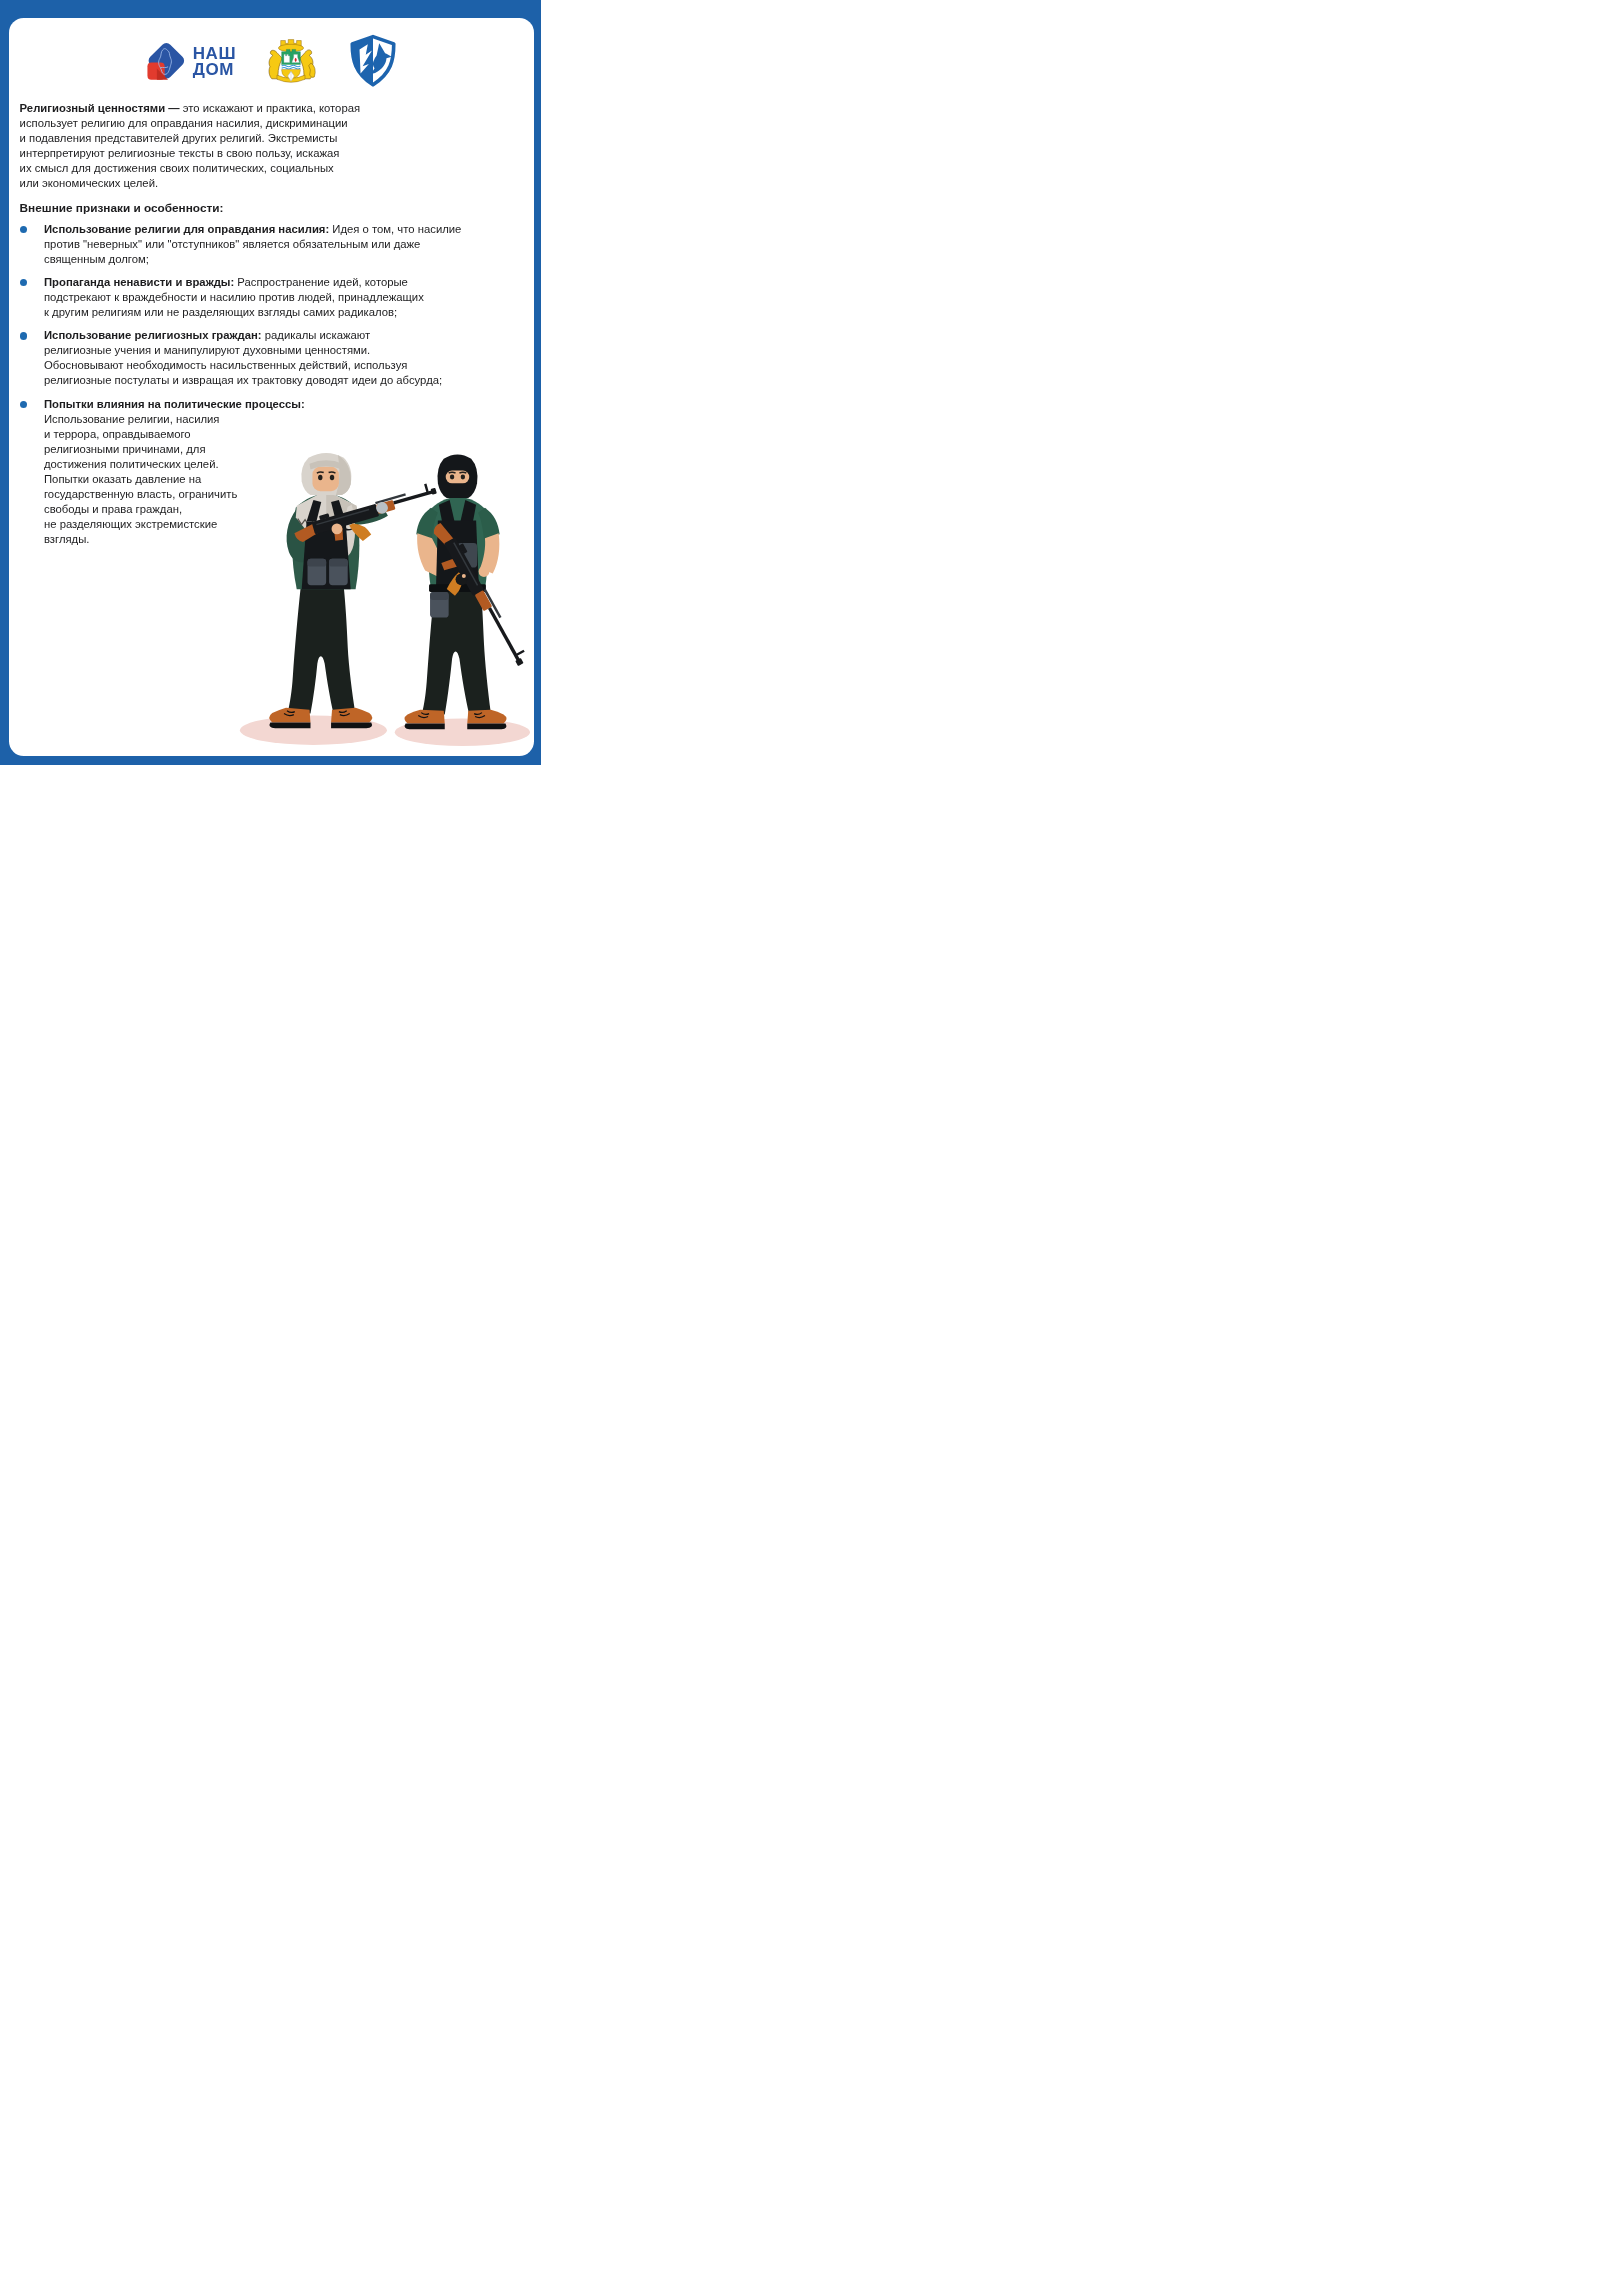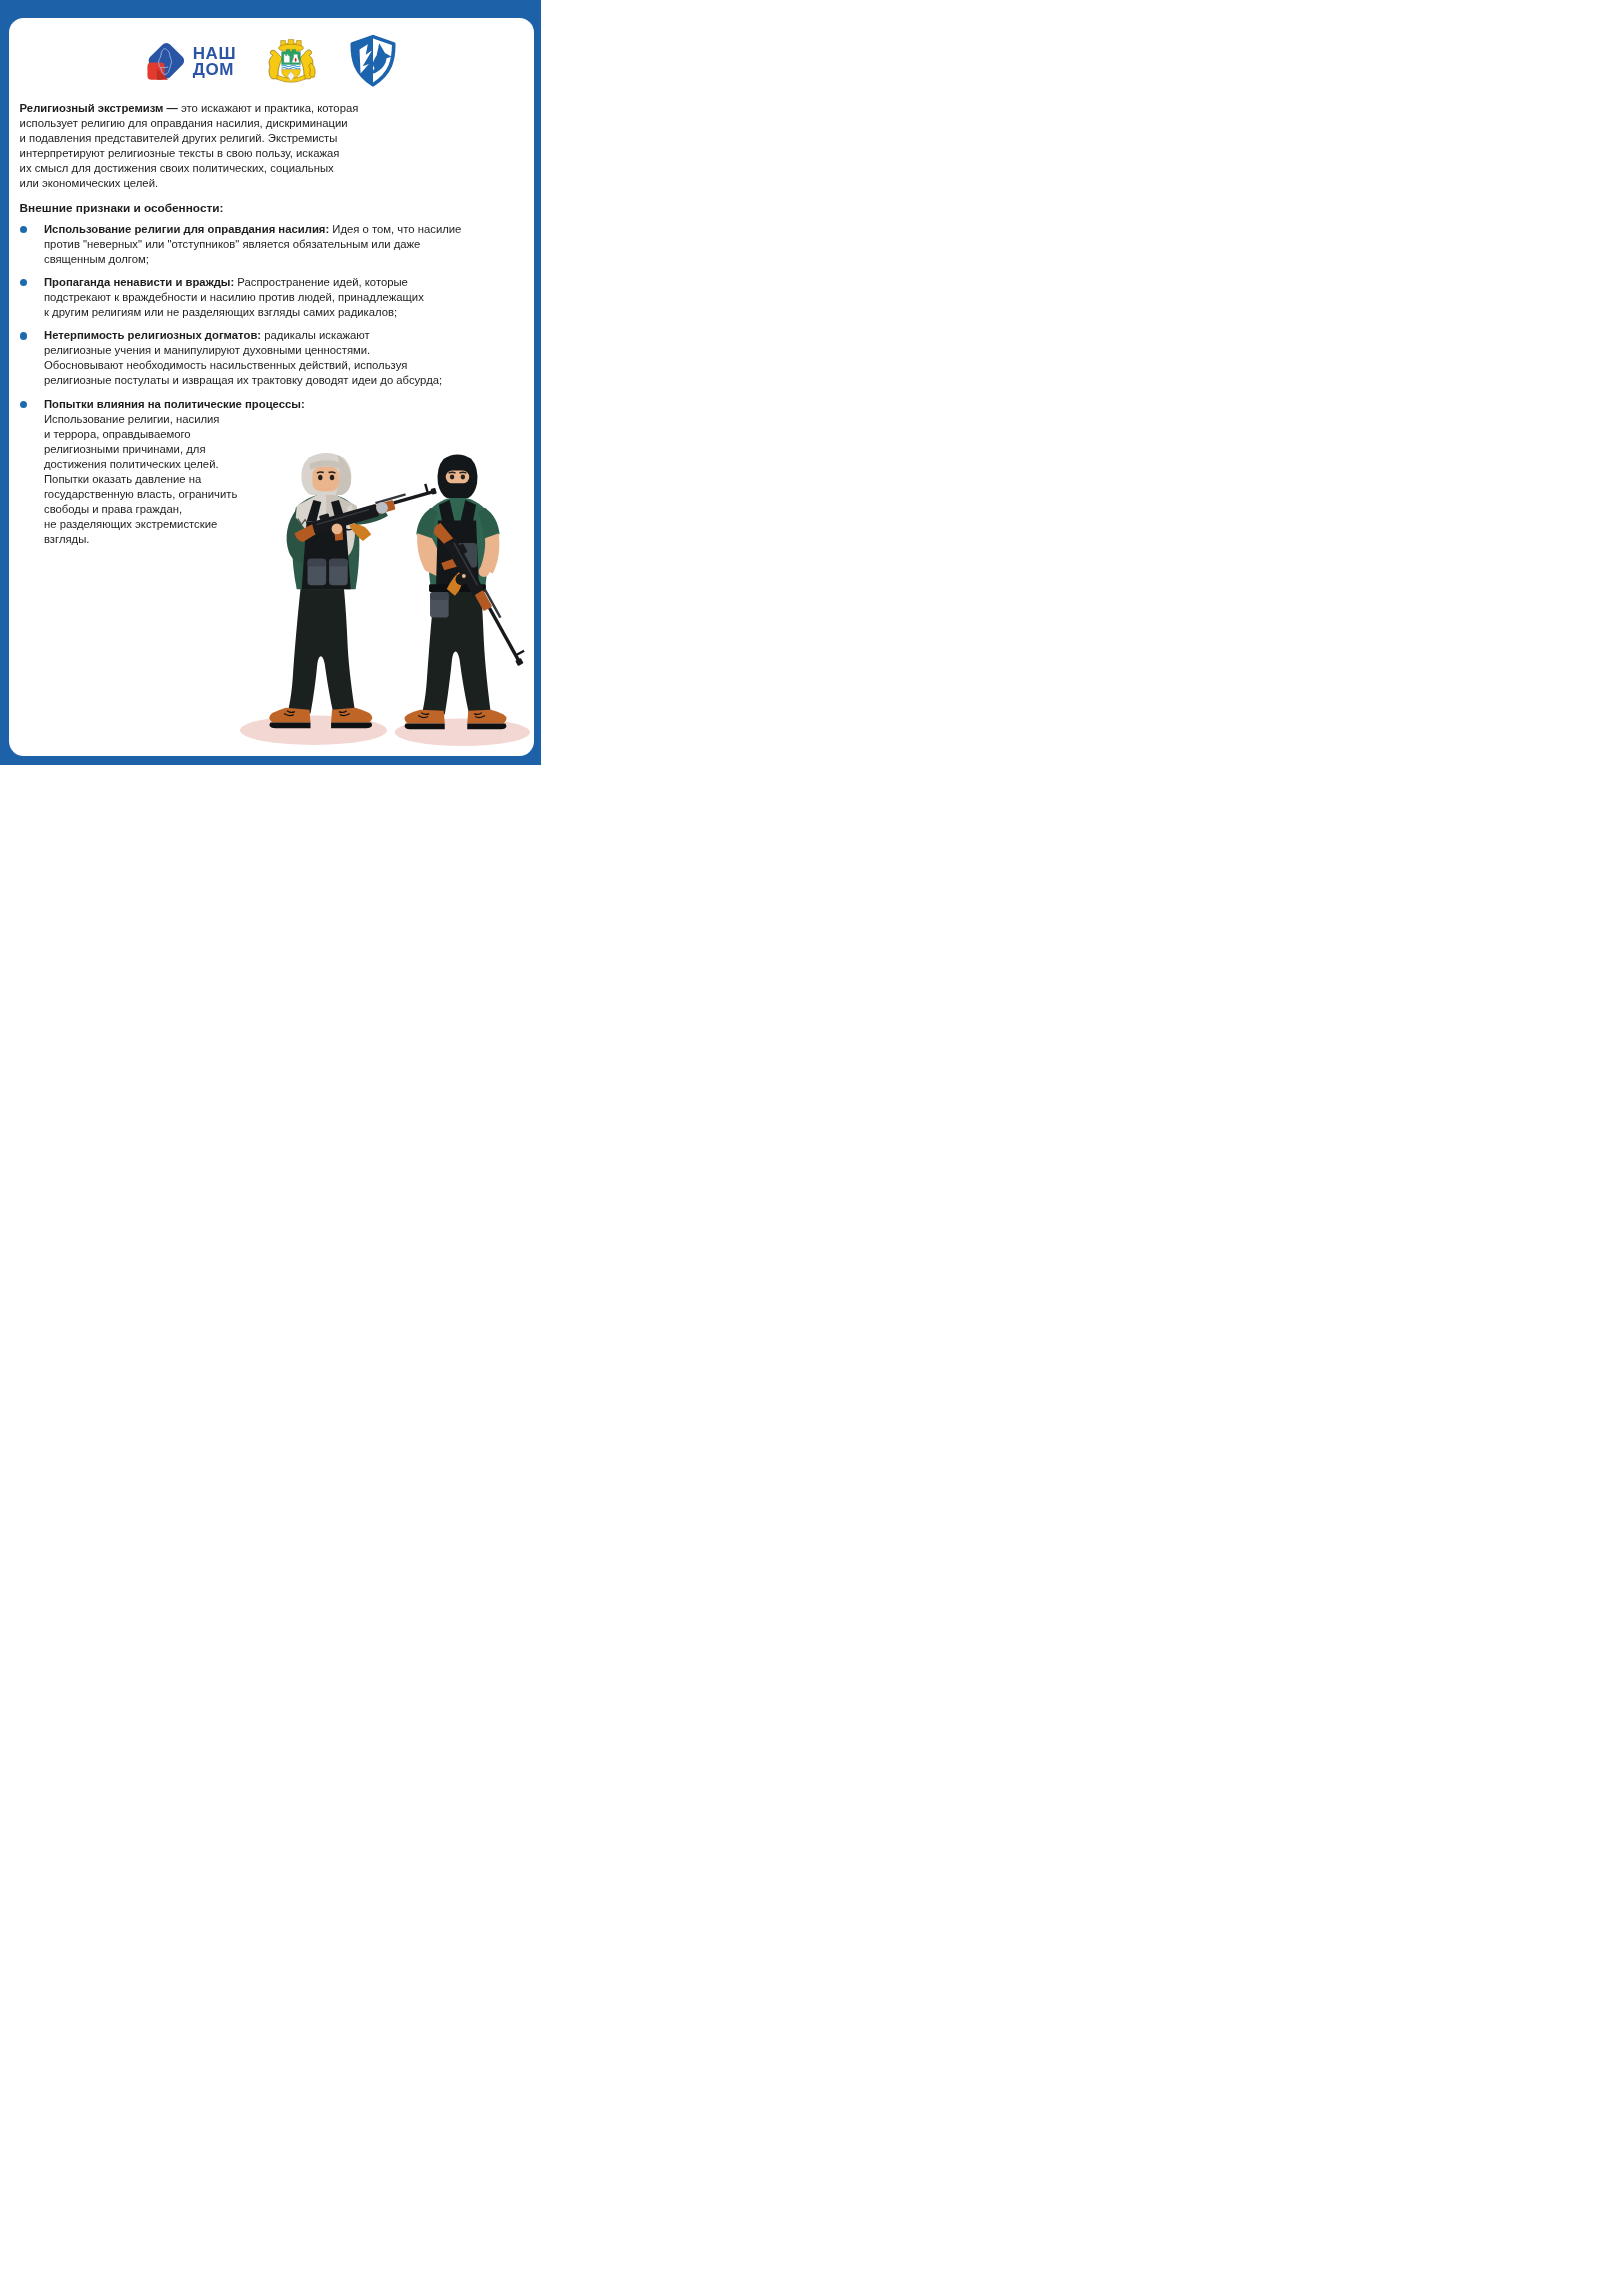--- a/index.html
+++ b/index.html
@@ -99,21 +99,21 @@
         <path d="M50,5 L10,19 C10,50 15,76 50,98 C85,76 90,50 90,19 Z" fill="none" stroke="#1d64ae" stroke-width="7" stroke-linejoin="round"></path>
         <path d="M50,5 L10,19 C10,50 15,76 50,98 Z" fill="#1d64ae"></path>
         <path d="M24,30 L40,20 L36,40 L48,32 L30,62 L42,58 L26,76 Z" fill="#ffffff"></path>
         <path d="M52,50 C56,40 66,34 76,38 L86,44 L76,47 C75,60 66,70 54,75 L46,77 L53,66 C49,61 49,55 52,50 Z" fill="#1d64ae"></path>
         <path d="M56,46 L62,18 L74,38 Z" fill="#1d64ae"></path>
       </svg>
     </header>
 
     <main class="content">
 
-      <p class="intro"><strong>Религиозный экстремизм —</strong><span> это искажают и практика, которая
+      <p class="intro"><strong>Религиозный ценностями —</strong><span> это искажают и практика, которая
 использует религию для оправдания насилия, дискриминации
 и подавления представителей других религий. Экстремисты
 интерпретируют религиозные тексты в свою пользу, искажая
 их смысл для достижения своих политических, социальных
 или экономических целей.</span></p>
 
       <h2 class="section-title">Внешние признаки и особенности:</h2>
 
       <div class="bullets">
 
@@ -127,21 +127,21 @@
 
         <div class="bullet">
           <span class="dot"></span>
           <p class="btext"><strong>Пропаганда ненависти и вражды:</strong><span> Распространение идей, которые
 подстрекают к враждебности и насилию против людей, принадлежащих
 к другим религиям или не разделяющих взгляды самих радикалов;</span></p>
         </div>
 
         <div class="bullet">
           <span class="dot"></span>
-          <p class="btext"><strong>Нетерпимость религиозных догматов:</strong><span> радикалы искажают
+          <p class="btext"><strong>Использование религиозных граждан:</strong><span> радикалы искажают
 религиозные учения и манипулируют духовными ценностями.
 Обосновывают необходимость насильственных действий, используя
 религиозные постулаты и извращая их трактовку доводят идеи до абсурда;</span></p>
         </div>
 
         <div class="bullet">
           <span class="dot"></span>
           <p class="btext"><strong>Попытки влияния на политические процессы:</strong><span>
 Использование религии, насилия
 и террора, оправдываемого

